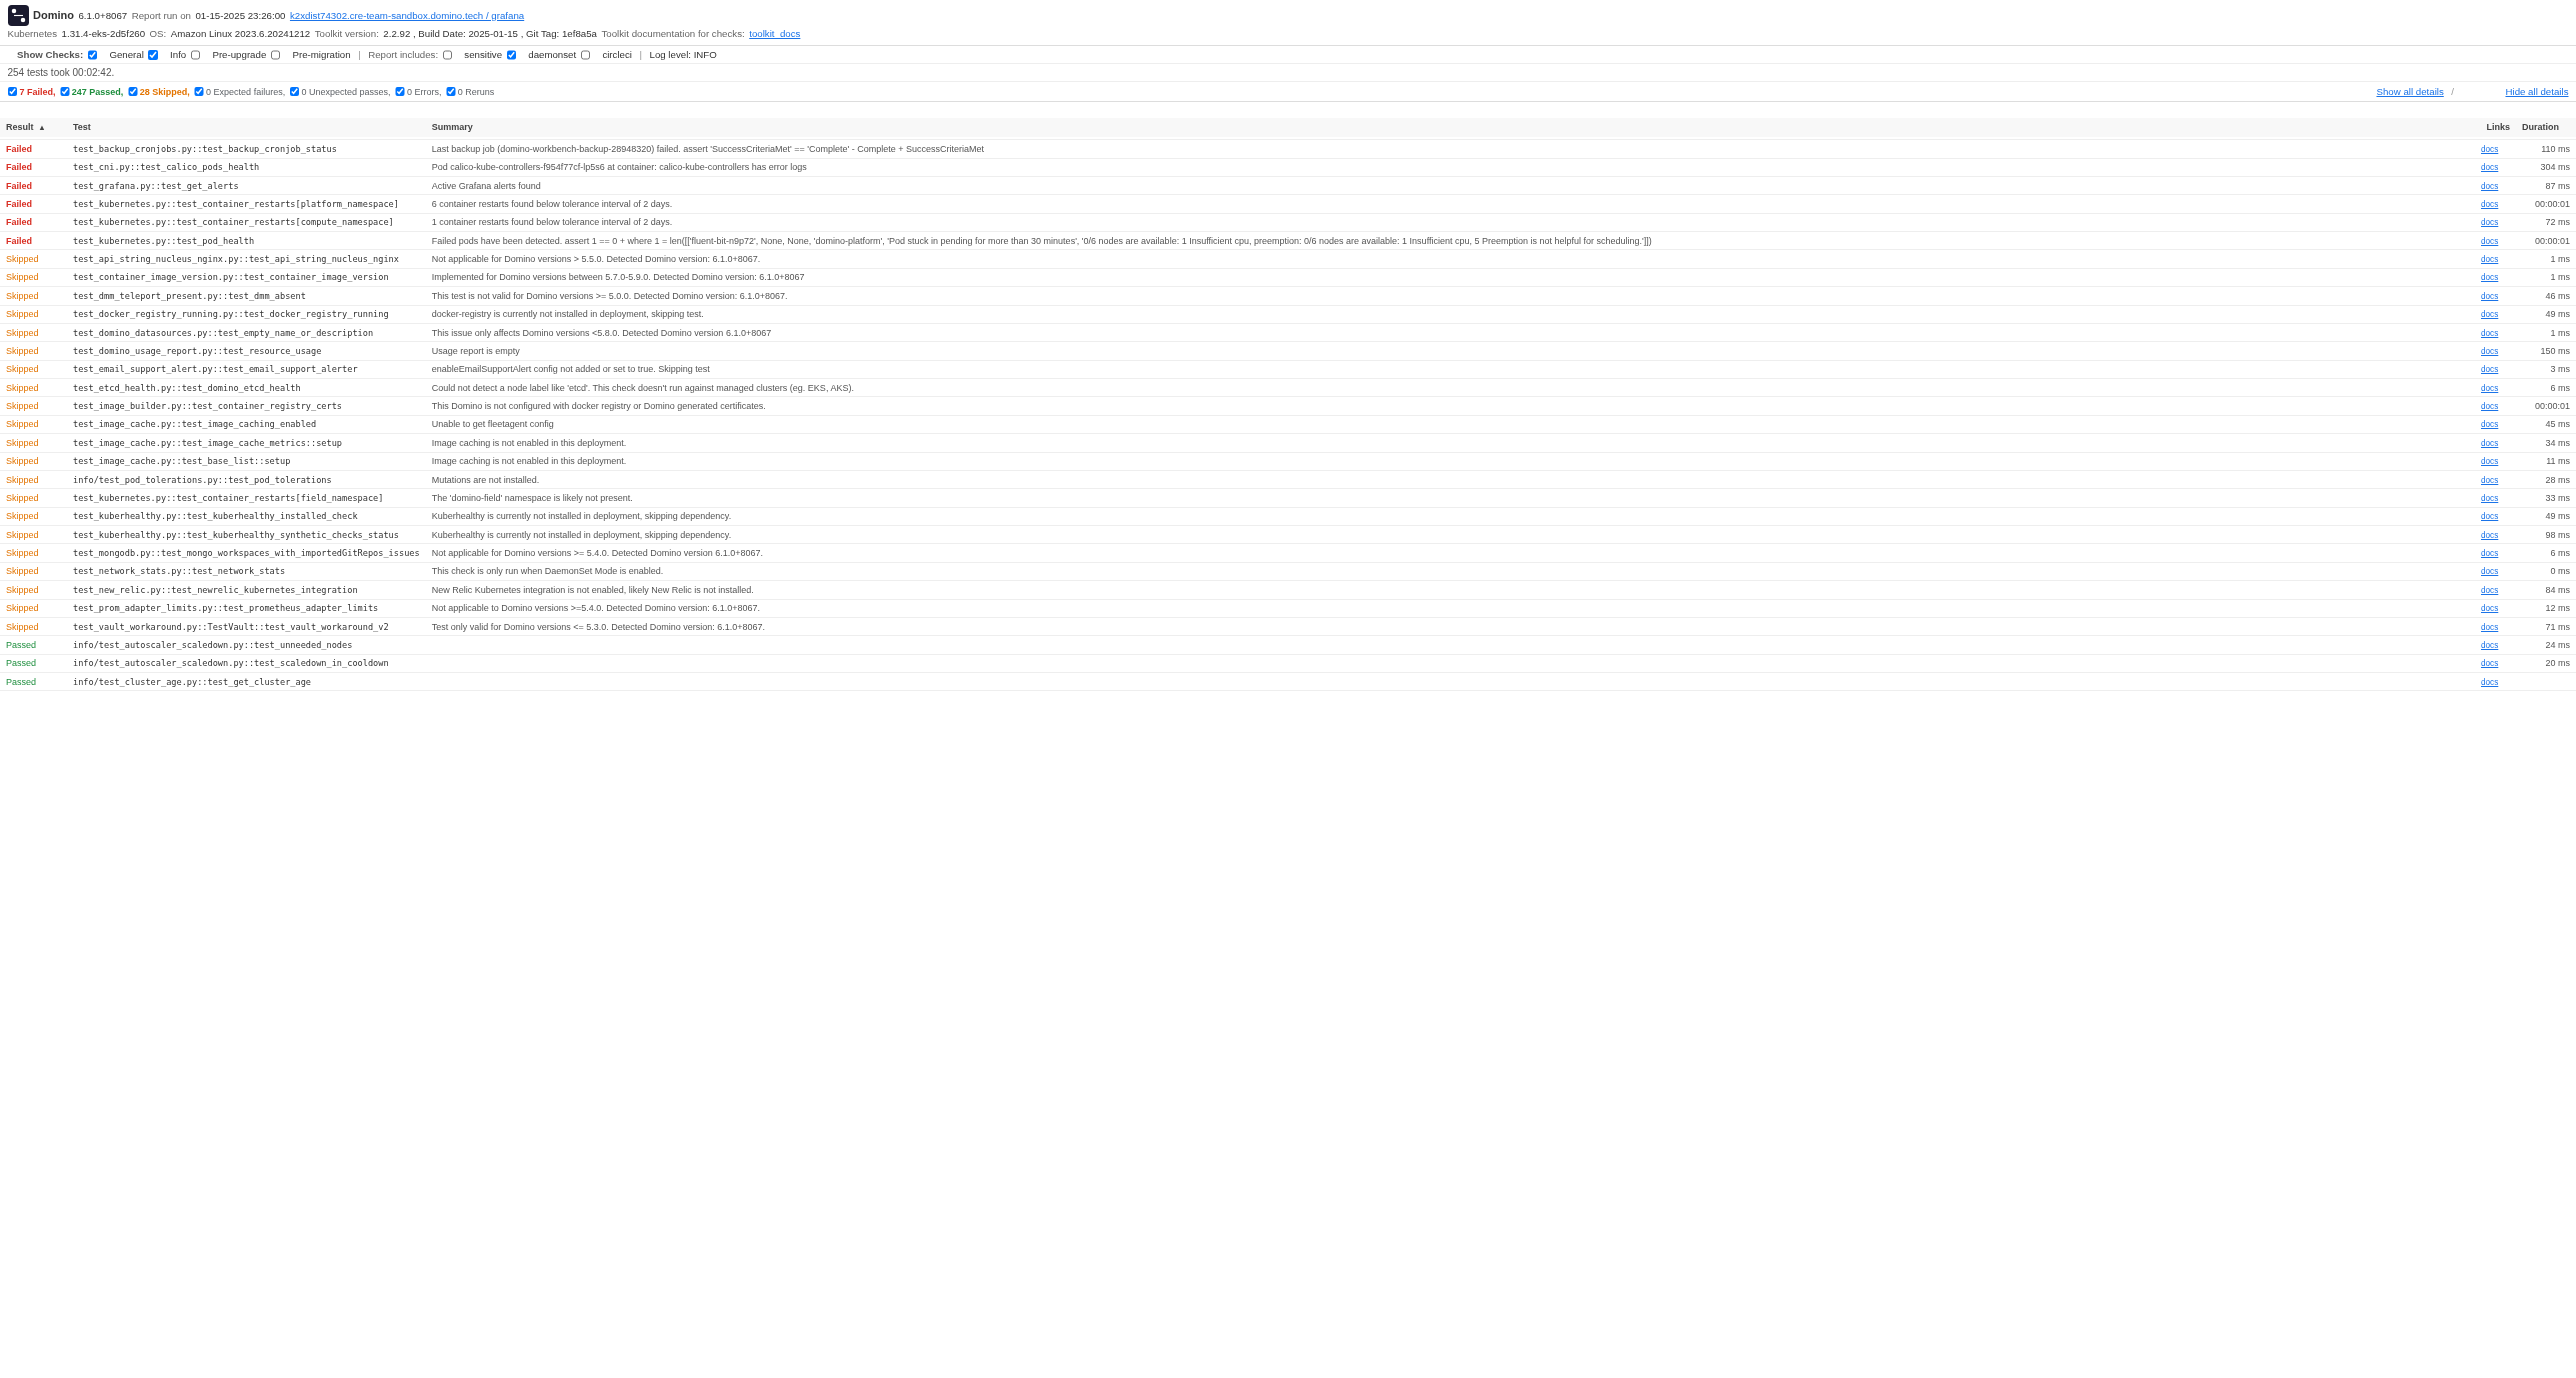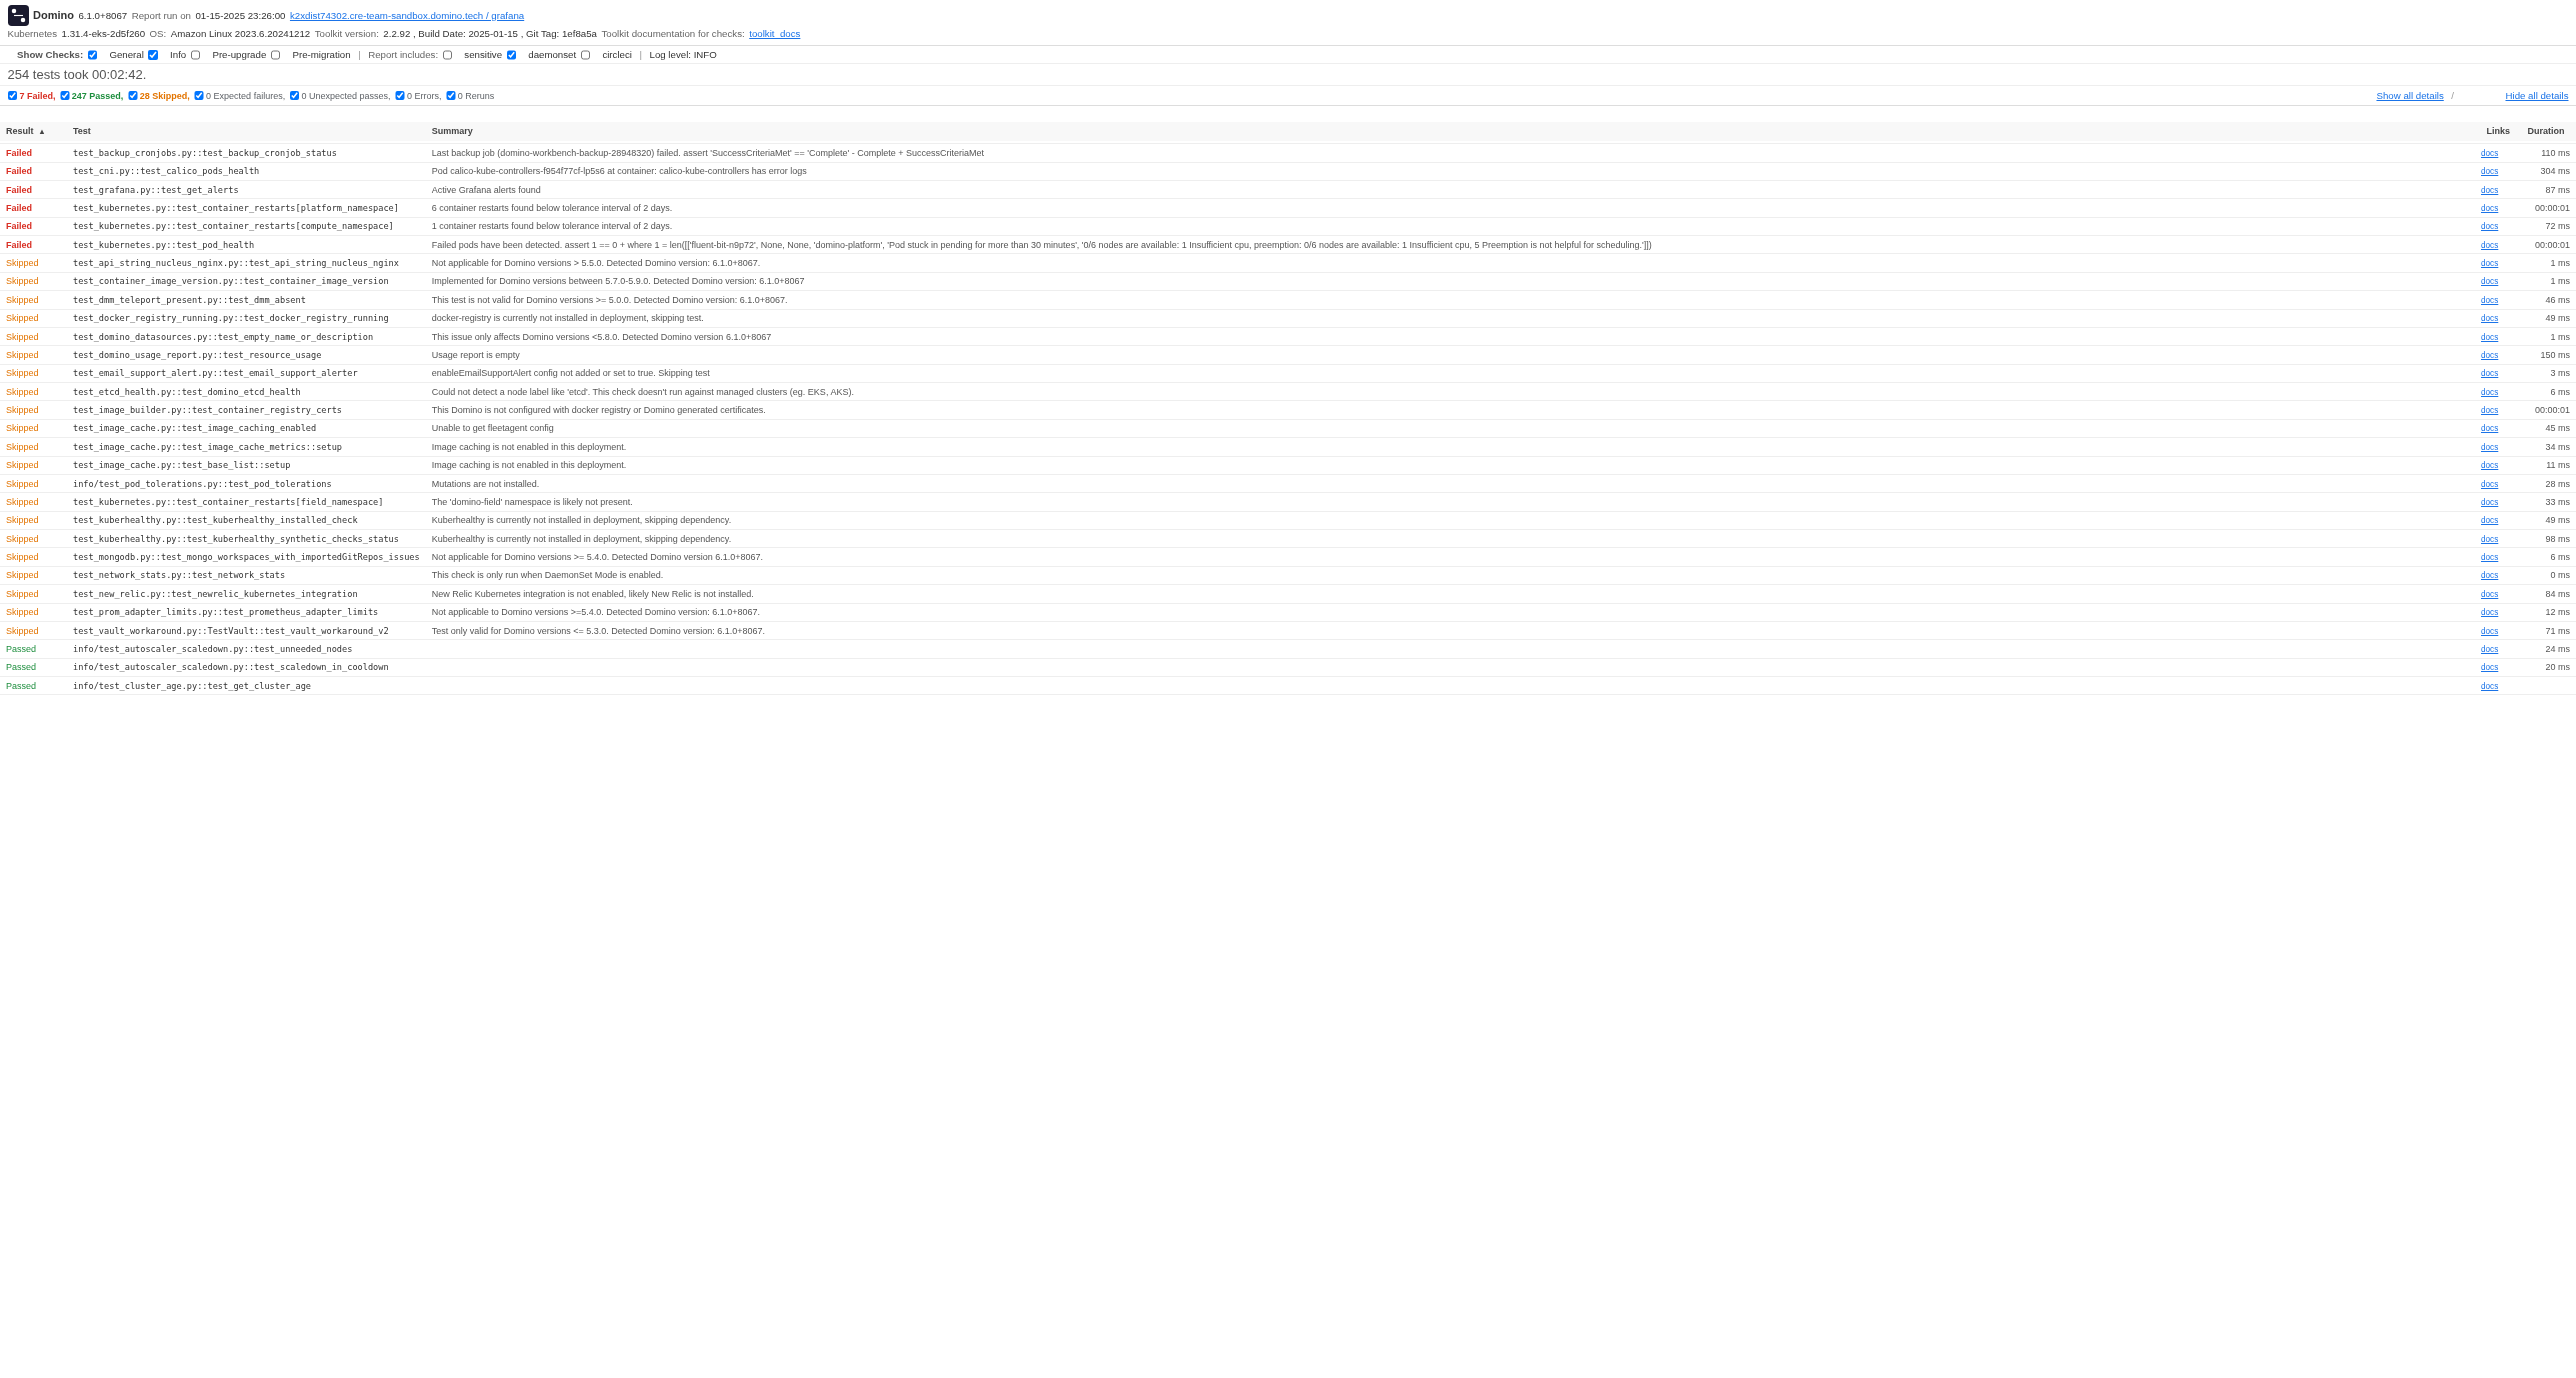--- a/index.html
+++ b/index.html
@@ -10,42 +10,42 @@
     .brand { font-weight: bold; font-size: 11px; }
     .header-key { color: #666; }
     .header-link { color: #1a73e8; text-decoration: underline; cursor: pointer; }
     .divider { color: #999; margin: 0 3px; }
     
     .checks-row { display: flex; align-items: center; gap: 4.5px; flex-wrap: wrap; padding: 3px 17px; border-bottom: 0.7px solid #eee; }
     .checks-label { font-weight: bold; color: #555; }
     .check-item { display: flex; align-items: center; gap: 12px; }
     .check-item input[type=checkbox] { width: 9.7px; height: 9.7px; }
     
-    .summary-row { padding: 3px 7.5px; font-size: 13px; color: #555; border-bottom: 0.7px solid #eee; }
+    .summary-row { padding: 3px 7.5px; font-size: 10px; color: #555; border-bottom: 0.7px solid #eee; }
     
     .filter-row { display: flex; align-items: center; gap: 4.5px; flex-wrap: wrap; padding: 3.7px 7.5px; border-bottom: 0.7px solid #ddd; }
     .filter-item { display: flex; align-items: center; gap: 2.2px; font-size: 9px; }
     .filter-item input[type=checkbox] { width: 9.7px; height: 9.7px; }
     .failed-label { color: #d93025; font-weight: bold; }
     .passed-label { color: #1e8e3e; font-weight: bold; }
     .skipped-label { color: #e37400; font-weight: bold; }
     .expected-label { color: #5f6368; }
     .unexpected-label { color: #5f6368; }
     .errors-label { color: #5f6368; }
     .reruns-label { color: #5f6368; }
     .show-all-link { color: #1a73e8; text-decoration: underline; cursor: pointer; margin-left: auto; }
     .hide-all-link { color: #1a73e8; text-decoration: underline; cursor: pointer; padding-left: 44px; }
     
     table { width: 100%; border-collapse: collapse; font-size: 9px; }
     thead th { background: #f8f8f8; border-bottom: 1.5px solid #ccc; padding: 4.5px 6px; text-align: left; font-weight: bold; color: #444; position: sticky; top: 16px; z-index: 10; white-space: nowrap; }
     thead th:first-child { width: 67px; }
     thead th:nth-child(2) { width: 315px; }
     thead th:nth-child(3) { min-width: 225px; }
     thead th:nth-child(4) { width: 41px; text-align: right; }
-    thead th:nth-child(5) { width: 60px; text-align: center; margin-top: 24px; }
+    thead th:nth-child(5) { width: 60px; text-align: left; margin-top: 24px; }
     
     tbody tr { border-bottom: 0.7px solid #eee; }
     td { padding: 3.7px 6px; vertical-align: top; }
     
     .result-failed { color: #d93025; font-weight: bold; }
     .result-skipped { color: #e37400; }
     .result-passed { color: #1e8e3e; }
     
     .test-name { font-family: monospace; font-size: 8.6px; color: #333; }
     .summary-text { color: #555; font-size: 9px; }

